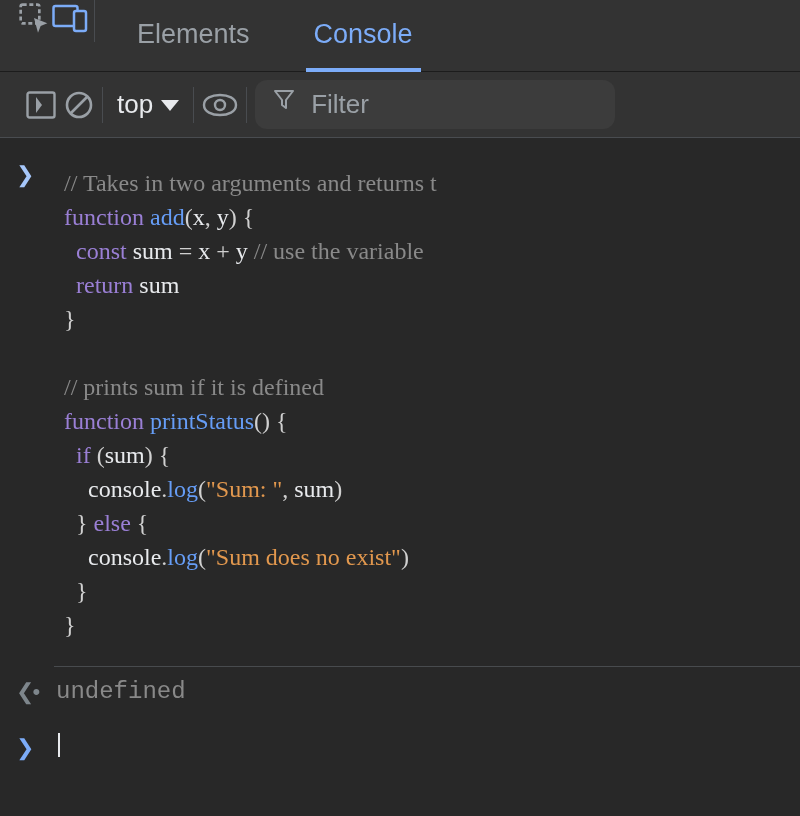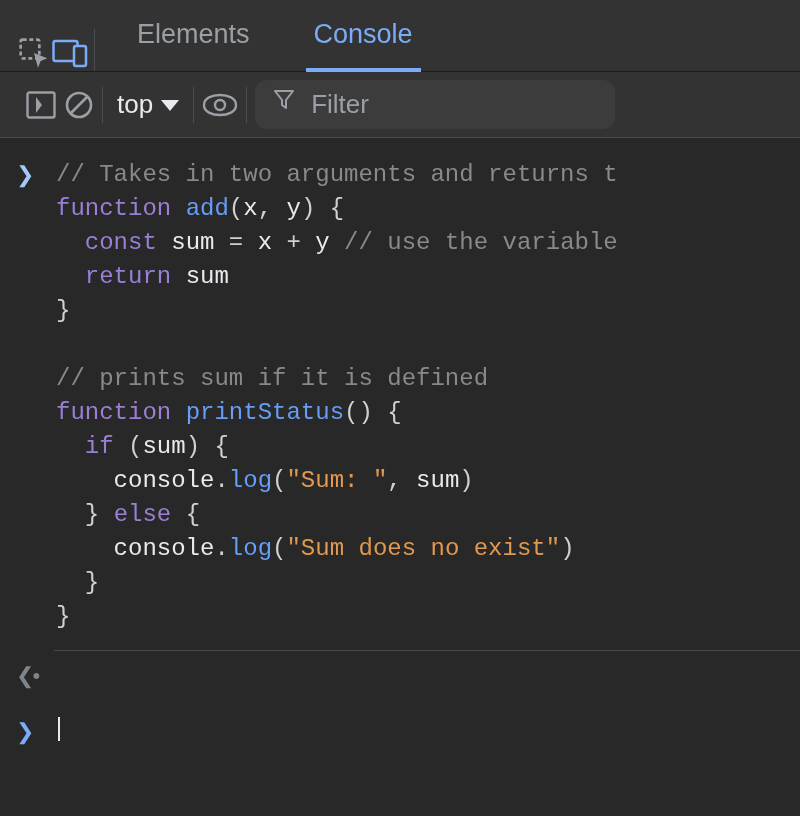--- a/index.html
+++ b/index.html
@@ -25,21 +25,21 @@
     width: 800px;
     height: 816px;
     overflow: hidden;
     background: var(--bg);
     font-family: "Helvetica Neue", Arial, sans-serif;
   }
 
   
   .topbar {
     display: flex;
-    align-items: flex-end;
+    align-items: flex-start;
     height: 72px;
     background: var(--bg-top);
     border-bottom: 1px solid var(--divider-dark);
     padding: 0 16px;
   }
   .topbar .icon-btn {
     width: 36px; height: 36px;
     display: flex; align-items: center; justify-content: center;
     color: var(--text-dim);
     cursor: pointer;
@@ -154,23 +154,23 @@
     content: "\276E  \2022";
     letter-spacing: -4px;
   }
   .entry-prompt .gutter { color: #7cacf8; }
   .entry-prompt .gutter::before { content: "\276F"; }
 
   .entry-output { color: #898989; }
   .entry-prompt { color: var(--text-bright); }
 
   pre.code {
-    margin: 0;
+    margin: 8px;
     white-space: pre;
-    font-family: Liberation Mono, monospace;
+    font-family: Liberation Serif, serif;
   }
   .hr-thin {
     border: none;
     border-top: 1px solid #484b4e;
     margin: 6px 0 6px 54px;
   }
 
   
   .c-kw   { color: var(--kw); }
   .c-fn   { color: var(--ident); }
@@ -269,20 +269,21 @@
   <span class="c-punc">}</span> <span class="c-kw">else</span> <span class="c-punc">{</span>
     <span class="c-id">console</span><span class="c-punc">.</span><span class="c-fn">log</span><span class="c-punc">(</span><span class="c-str">"Sum does no exist"</span><span class="c-punc">)</span>
   <span class="c-punc">}</span>
 <span class="c-punc">}</span></pre>
   </div>
 
   <hr class="hr-thin">
 
   <div class="entry entry-output">
     <div class="gutter"></div>
+    <div>undefined</div>
   </div>
 
   <div class="entry entry-prompt" style="padding-top:12px">
     <div class="gutter"></div>
     <div><span class="cursor"></span></div>
   </div>
 
 </div>
 
 </body></html>

